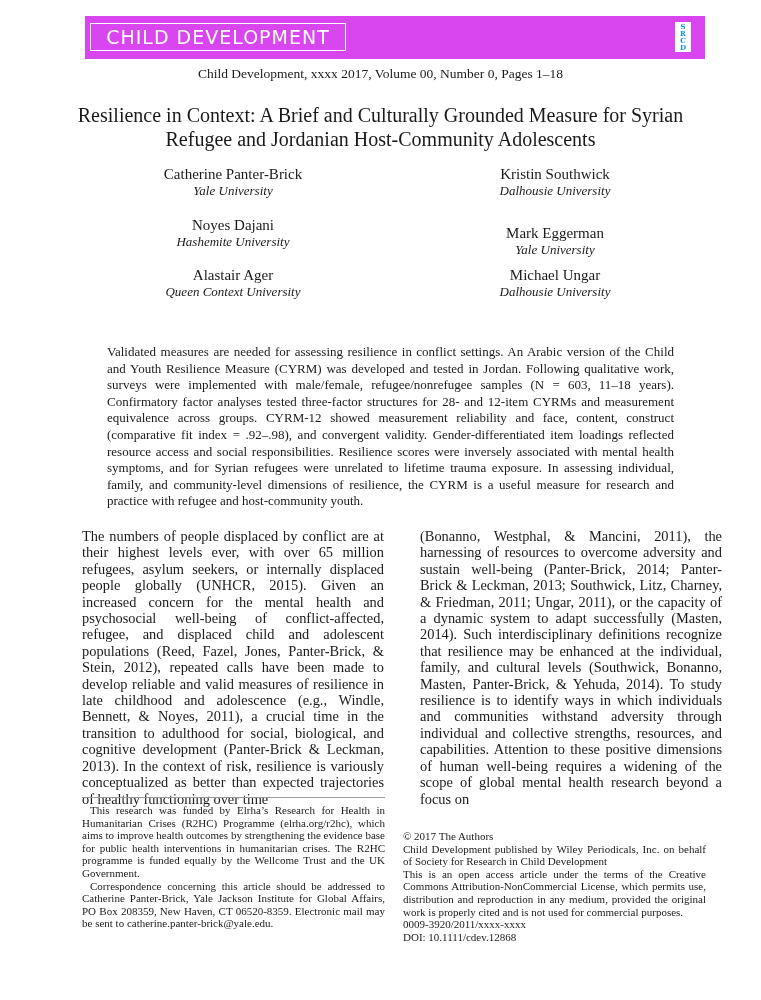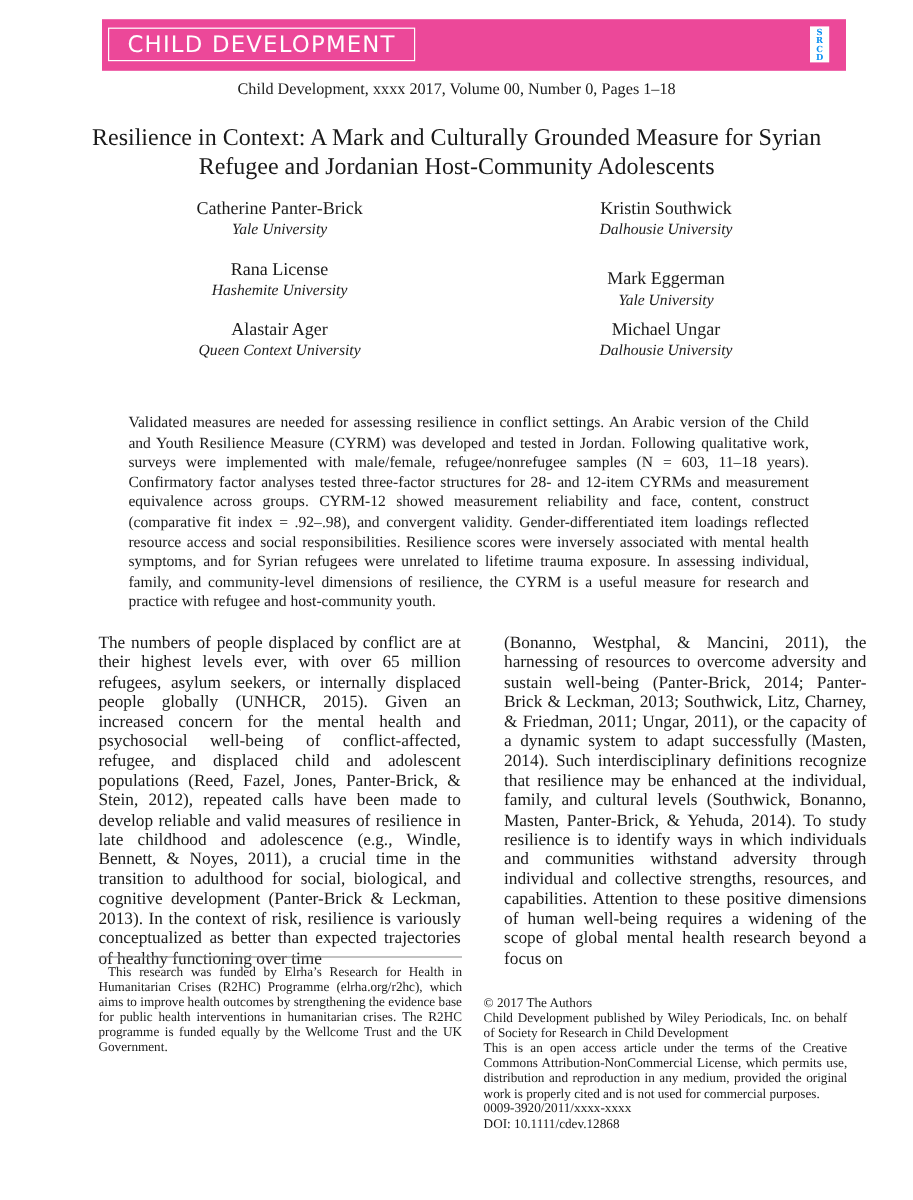--- a/index.html
+++ b/index.html
@@ -2,21 +2,21 @@
 <html><head>
 <meta charset="utf-8">
 <style>
   html, body { margin: 0; padding: 0; background: #ffffff; }
   body {
     width: 761px; height: 1000px; position: relative; overflow: hidden;
     font-family: "Liberation Serif", "DejaVu Serif", serif; color: #1a1a1a;
   }
   .banner {
     position: absolute; left: 85px; top: 16px; width: 620px; height: 43px;
-    background: #ec4899;
+    background: #d946ef;
   }
   .banner-frame {
     position: absolute; left: 5px; top: 7px; width: 256px; height: 28px;
     border: 1.5px solid #ffffff; box-sizing: border-box;
     display: flex; align-items: center; justify-content: center;
   }
   .banner-title {
     color: #ffffff; font-family: "DejaVu Sans", "Liberation Sans", sans-serif;
     font-size: 19px; letter-spacing: 1px; font-weight: normal; white-space: nowrap;
   }
@@ -70,34 +70,34 @@
     <span>S</span>
     <span>R</span>
     <span>C</span>
     <span>D</span>
   </div>
 </div>
 
 <div class="journal-line">Child Development, xxxx 2017, Volume 00, Number 0, Pages 1–18</div>
 
 <div class="title">
-  <div>Resilience in Context: A Mark and Culturally Grounded Measure for Syrian</div>
+  <div>Resilience in Context: A Brief and Culturally Grounded Measure for Syrian</div>
   <div>Refugee and Jordanian Host-Community Adolescents</div>
 </div>
 
 <div class="author" style="left:103px; top:165px;">
   <span class="name">Catherine Panter-Brick</span>
   <span class="aff">Yale University</span>
 </div>
 <div class="author" style="left:425px; top:165px;">
   <span class="name">Kristin Southwick</span>
   <span class="aff">Dalhousie University</span>
 </div>
 <div class="author" style="left:103px; top:216px;">
-  <span class="name">Rana License</span>
+  <span class="name">Noyes Dajani</span>
   <span class="aff">Hashemite University</span>
 </div>
 <div class="author" style="left:425px; top:224px;">
   <span class="name">Mark Eggerman</span>
   <span class="aff">Yale University</span>
 </div>
 <div class="author" style="left:103px; top:266px;">
   <span class="name">Alastair Ager</span>
   <span class="aff">Queen Context University</span>
 </div>
@@ -108,20 +108,21 @@
 
 <div class="abstract">Validated measures are needed for assessing resilience in conflict settings. An Arabic version of the Child and Youth Resilience Measure (CYRM) was developed and tested in Jordan. Following qualitative work, surveys were implemented with male/female, refugee/nonrefugee samples (N = 603, 11–18 years). Confirmatory factor analyses tested three-factor structures for 28- and 12-item CYRMs and measurement equivalence across groups. CYRM-12 showed measurement reliability and face, content, construct (comparative fit index = .92–.98), and convergent validity. Gender-differentiated item loadings reflected resource access and social responsibilities. Resilience scores were inversely associated with mental health symptoms, and for Syrian refugees were unrelated to lifetime trauma exposure. In assessing individual, family, and community-level dimensions of resilience, the CYRM is a useful measure for research and practice with refugee and host-community youth.</div>
 
 <div class="col col-left">The numbers of people displaced by conflict are at their highest levels ever, with over 65 million refugees, asylum seekers, or internally displaced people globally (UNHCR, 2015). Given an increased concern for the mental health and psychosocial well-being of conflict-affected, refugee, and displaced child and adolescent populations (Reed, Fazel, Jones, Panter-Brick, &amp; Stein, 2012), repeated calls have been made to develop reliable and valid measures of resilience in late childhood and adolescence (e.g., Windle, Bennett, &amp; Noyes, 2011), a crucial time in the transition to adulthood for social, biological, and cognitive development (Panter-Brick &amp; Leckman, 2013). In the context of risk, resilience is variously conceptualized as better than expected trajectories of healthy functioning over time</div>
 <div class="col col-right">(Bonanno, Westphal, &amp; Mancini, 2011), the harnessing of resources to overcome adversity and sustain well-being (Panter-Brick, 2014; Panter-Brick &amp; Leckman, 2013; Southwick, Litz, Charney, &amp; Friedman, 2011; Ungar, 2011), or the capacity of a dynamic system to adapt successfully (Masten, 2014). Such interdisciplinary definitions recognize that resilience may be enhanced at the individual, family, and cultural levels (Southwick, Bonanno, Masten, Panter-Brick, &amp; Yehuda, 2014). To study resilience is to identify ways in which individuals and communities withstand adversity through individual and collective strengths, resources, and capabilities. Attention to these positive dimensions of human well-being requires a widening of the scope of global mental health research beyond a focus on</div>
 
 <div class="fn-rule"></div>
 
 <div class="footnote fn-left">
   <p>This research was funded by Elrha’s Research for Health in Humanitarian Crises (R2HC) Programme (elrha.org/r2hc), which aims to improve health outcomes by strengthening the evidence base for public health interventions in humanitarian crises. The R2HC programme is funded equally by the Wellcome Trust and the UK Government.</p>
+  <p>Correspondence concerning this article should be addressed to Catherine Panter-Brick, Yale Jackson Institute for Global Affairs, PO Box 208359, New Haven, CT 06520-8359. Electronic mail may be sent to catherine.panter-brick@yale.edu.</p>
 </div>
 
 <div class="footnote fn-right">
   <p>© 2017 The Authors</p>
   <p>Child Development published by Wiley Periodicals, Inc. on behalf of Society for Research in Child Development</p>
   <p>This is an open access article under the terms of the Creative Commons Attribution-NonCommercial License, which permits use, distribution and reproduction in any medium, provided the original work is properly cited and is not used for commercial purposes.</p>
   <p>0009-3920/2011/xxxx-xxxx</p>
   <p>DOI: 10.1111/cdev.12868</p>
 </div>
 

